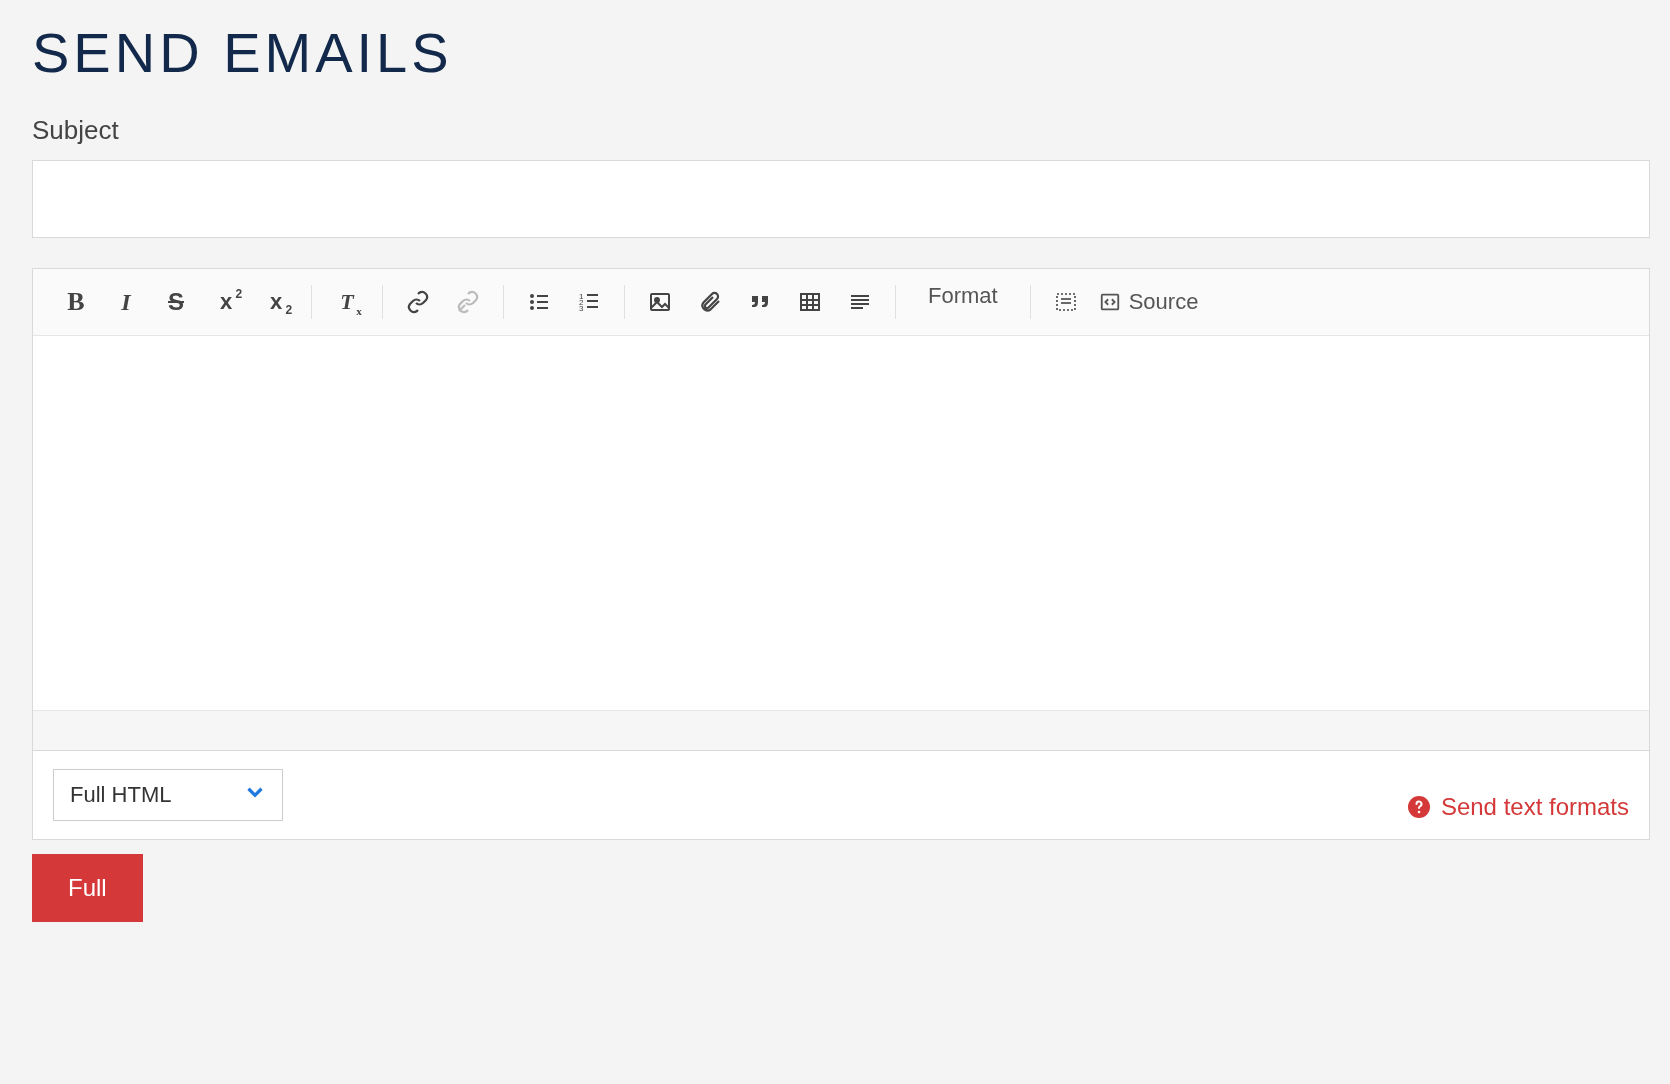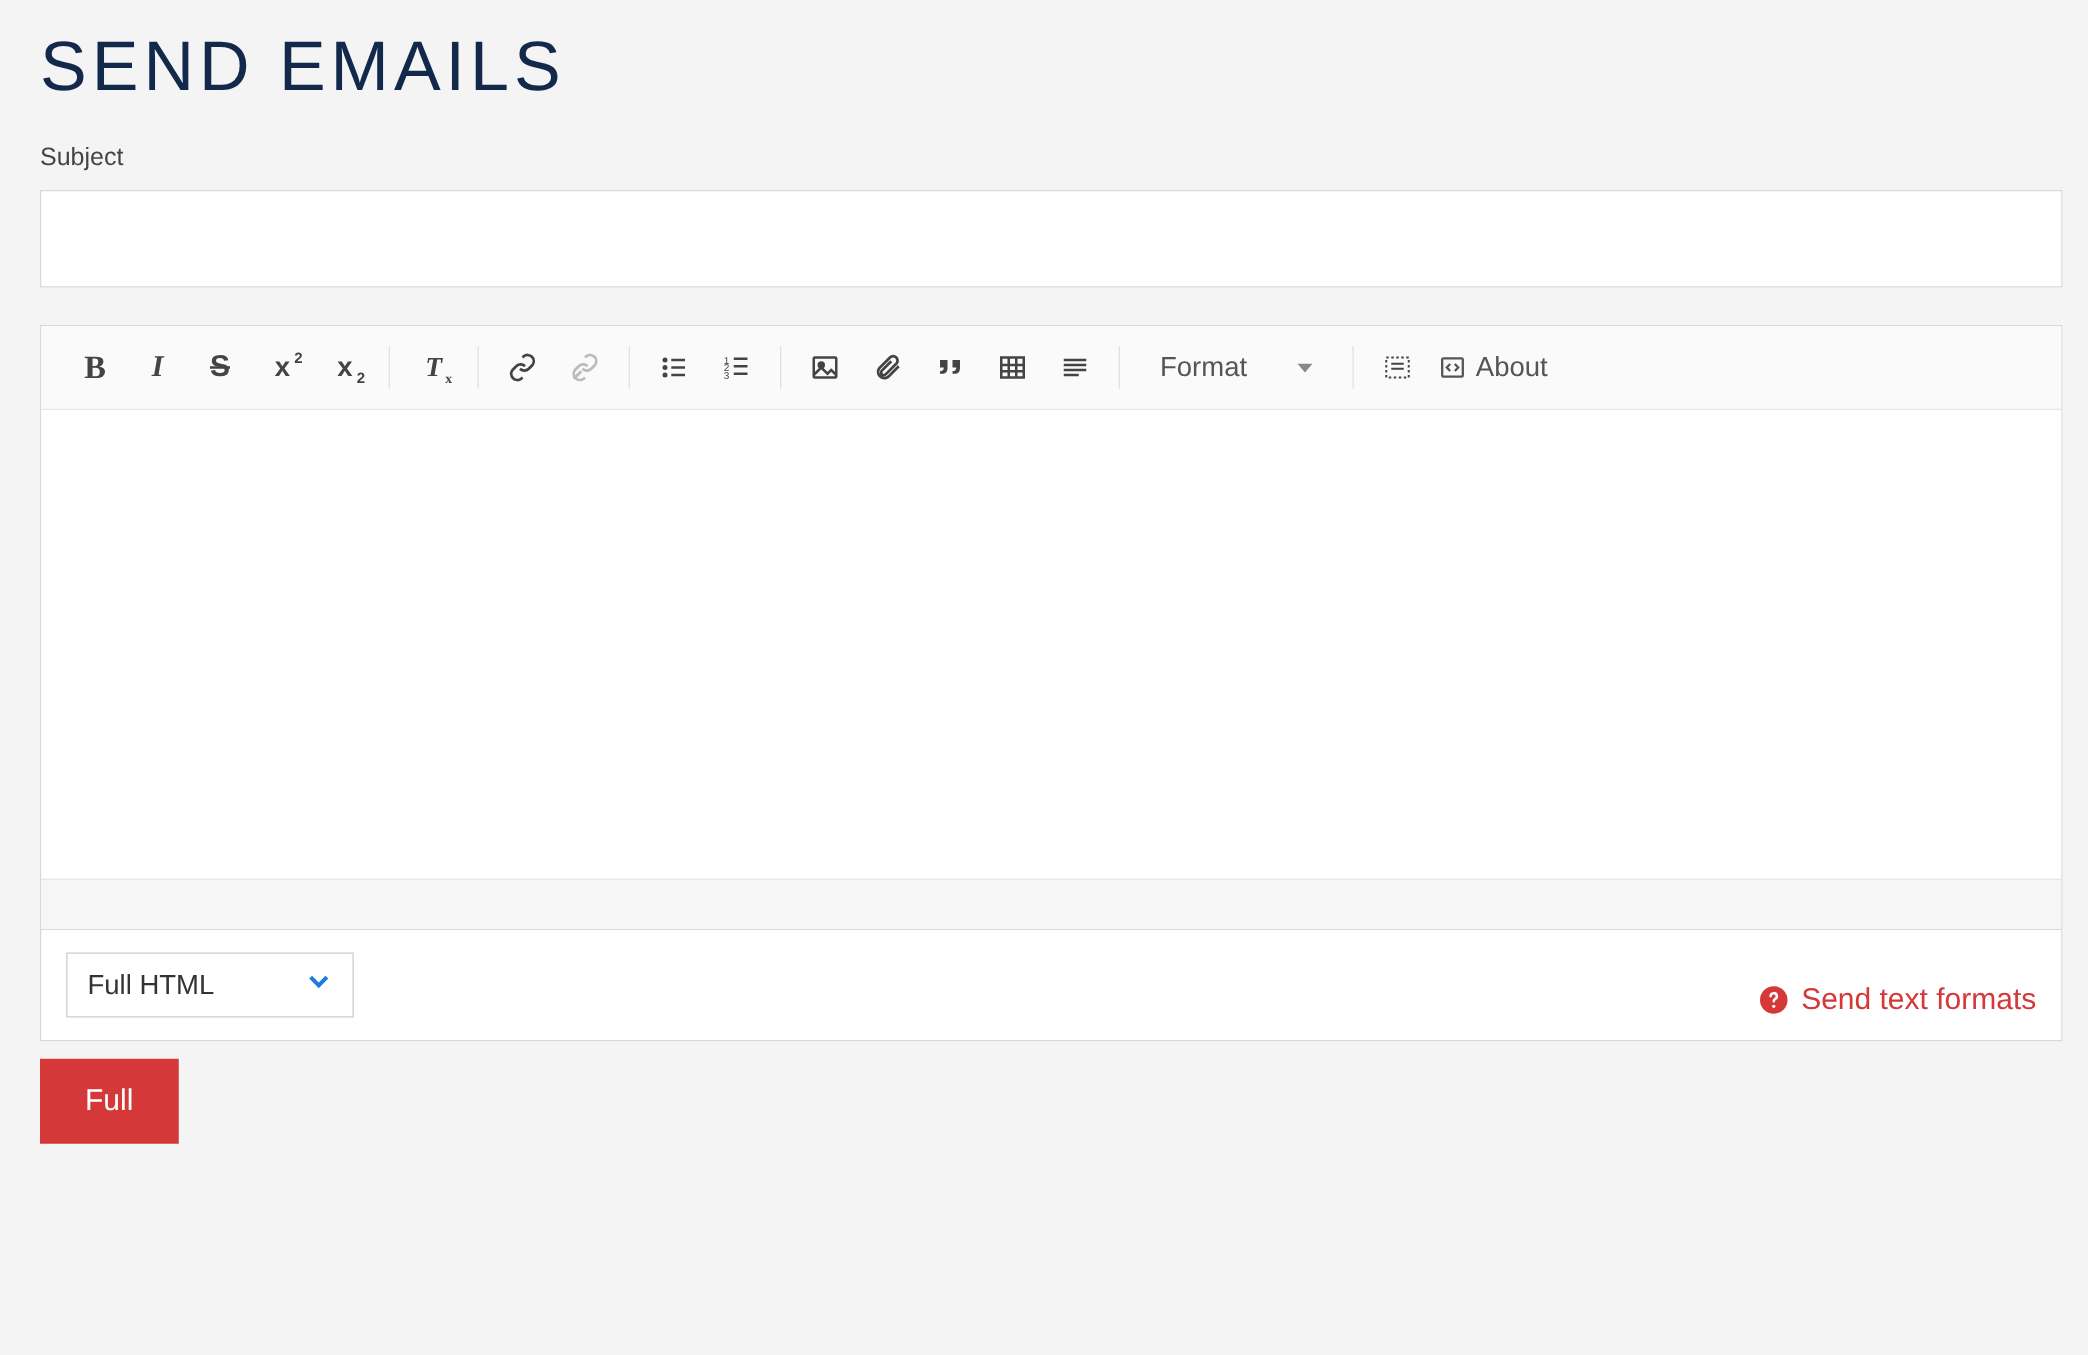--- a/index.html
+++ b/index.html
@@ -17,21 +17,21 @@
   h1.page-title {
     font-family: "Impact", "Arial Black", "Arial Narrow", sans-serif;
     font-weight: 400;
     font-size: 56px;
     letter-spacing: 4px;
     color: #13294b;
     margin: 10px 0 30px 0;
     font-stretch: condensed;
   }
   .field-label {
-    font-size: 20px;
+    font-size: 26px;
     color: #444;
     margin: 10px 0 14px 0;
     font-weight: 400;
   }
   .subject-input {
     width: 100%;
     height: 78px;
     border: 1px solid #d9d9d9;
     background: #fff;
     padding: 0 14px;
@@ -127,20 +127,21 @@
   .format-dd {
     display: flex;
     align-items: center;
     gap: 40px;
     padding: 0 16px;
     height: 38px;
     cursor: pointer;
     color: #555;
     font-size: 22px;
     margin: 0 6px;
+    flex-direction: column;
   }
   .format-dd .caret {
     width: 0; height: 0;
     border-left: 6px solid transparent;
     border-right: 6px solid transparent;
     border-top: 7px solid #888;
   }
   .source-btn {
     display: flex;
     align-items: center;
@@ -347,21 +348,21 @@
             <line x1="7" y1="9" x2="17" y2="9"></line>
             <line x1="7" y1="13" x2="17" y2="13"></line>
         </svg>
       </div>
       <div class="source-btn">
         <svg viewBox="0 0 24 24" fill="none" stroke="currentColor" stroke-width="2">
           <rect x="3" y="4" width="18" height="16" rx="1"></rect>
             <polyline points="10 9 7 12 10 15"></polyline>
             <polyline points="14 9 17 12 14 15"></polyline>
         </svg>
-        <span>About</span>
+        <span>Source</span>
       </div>
 
     </div>
 
     <textarea class="editor-area" style=""></textarea>
 
     <div class="editor-statusbar"></div>
   </div>
 
   

